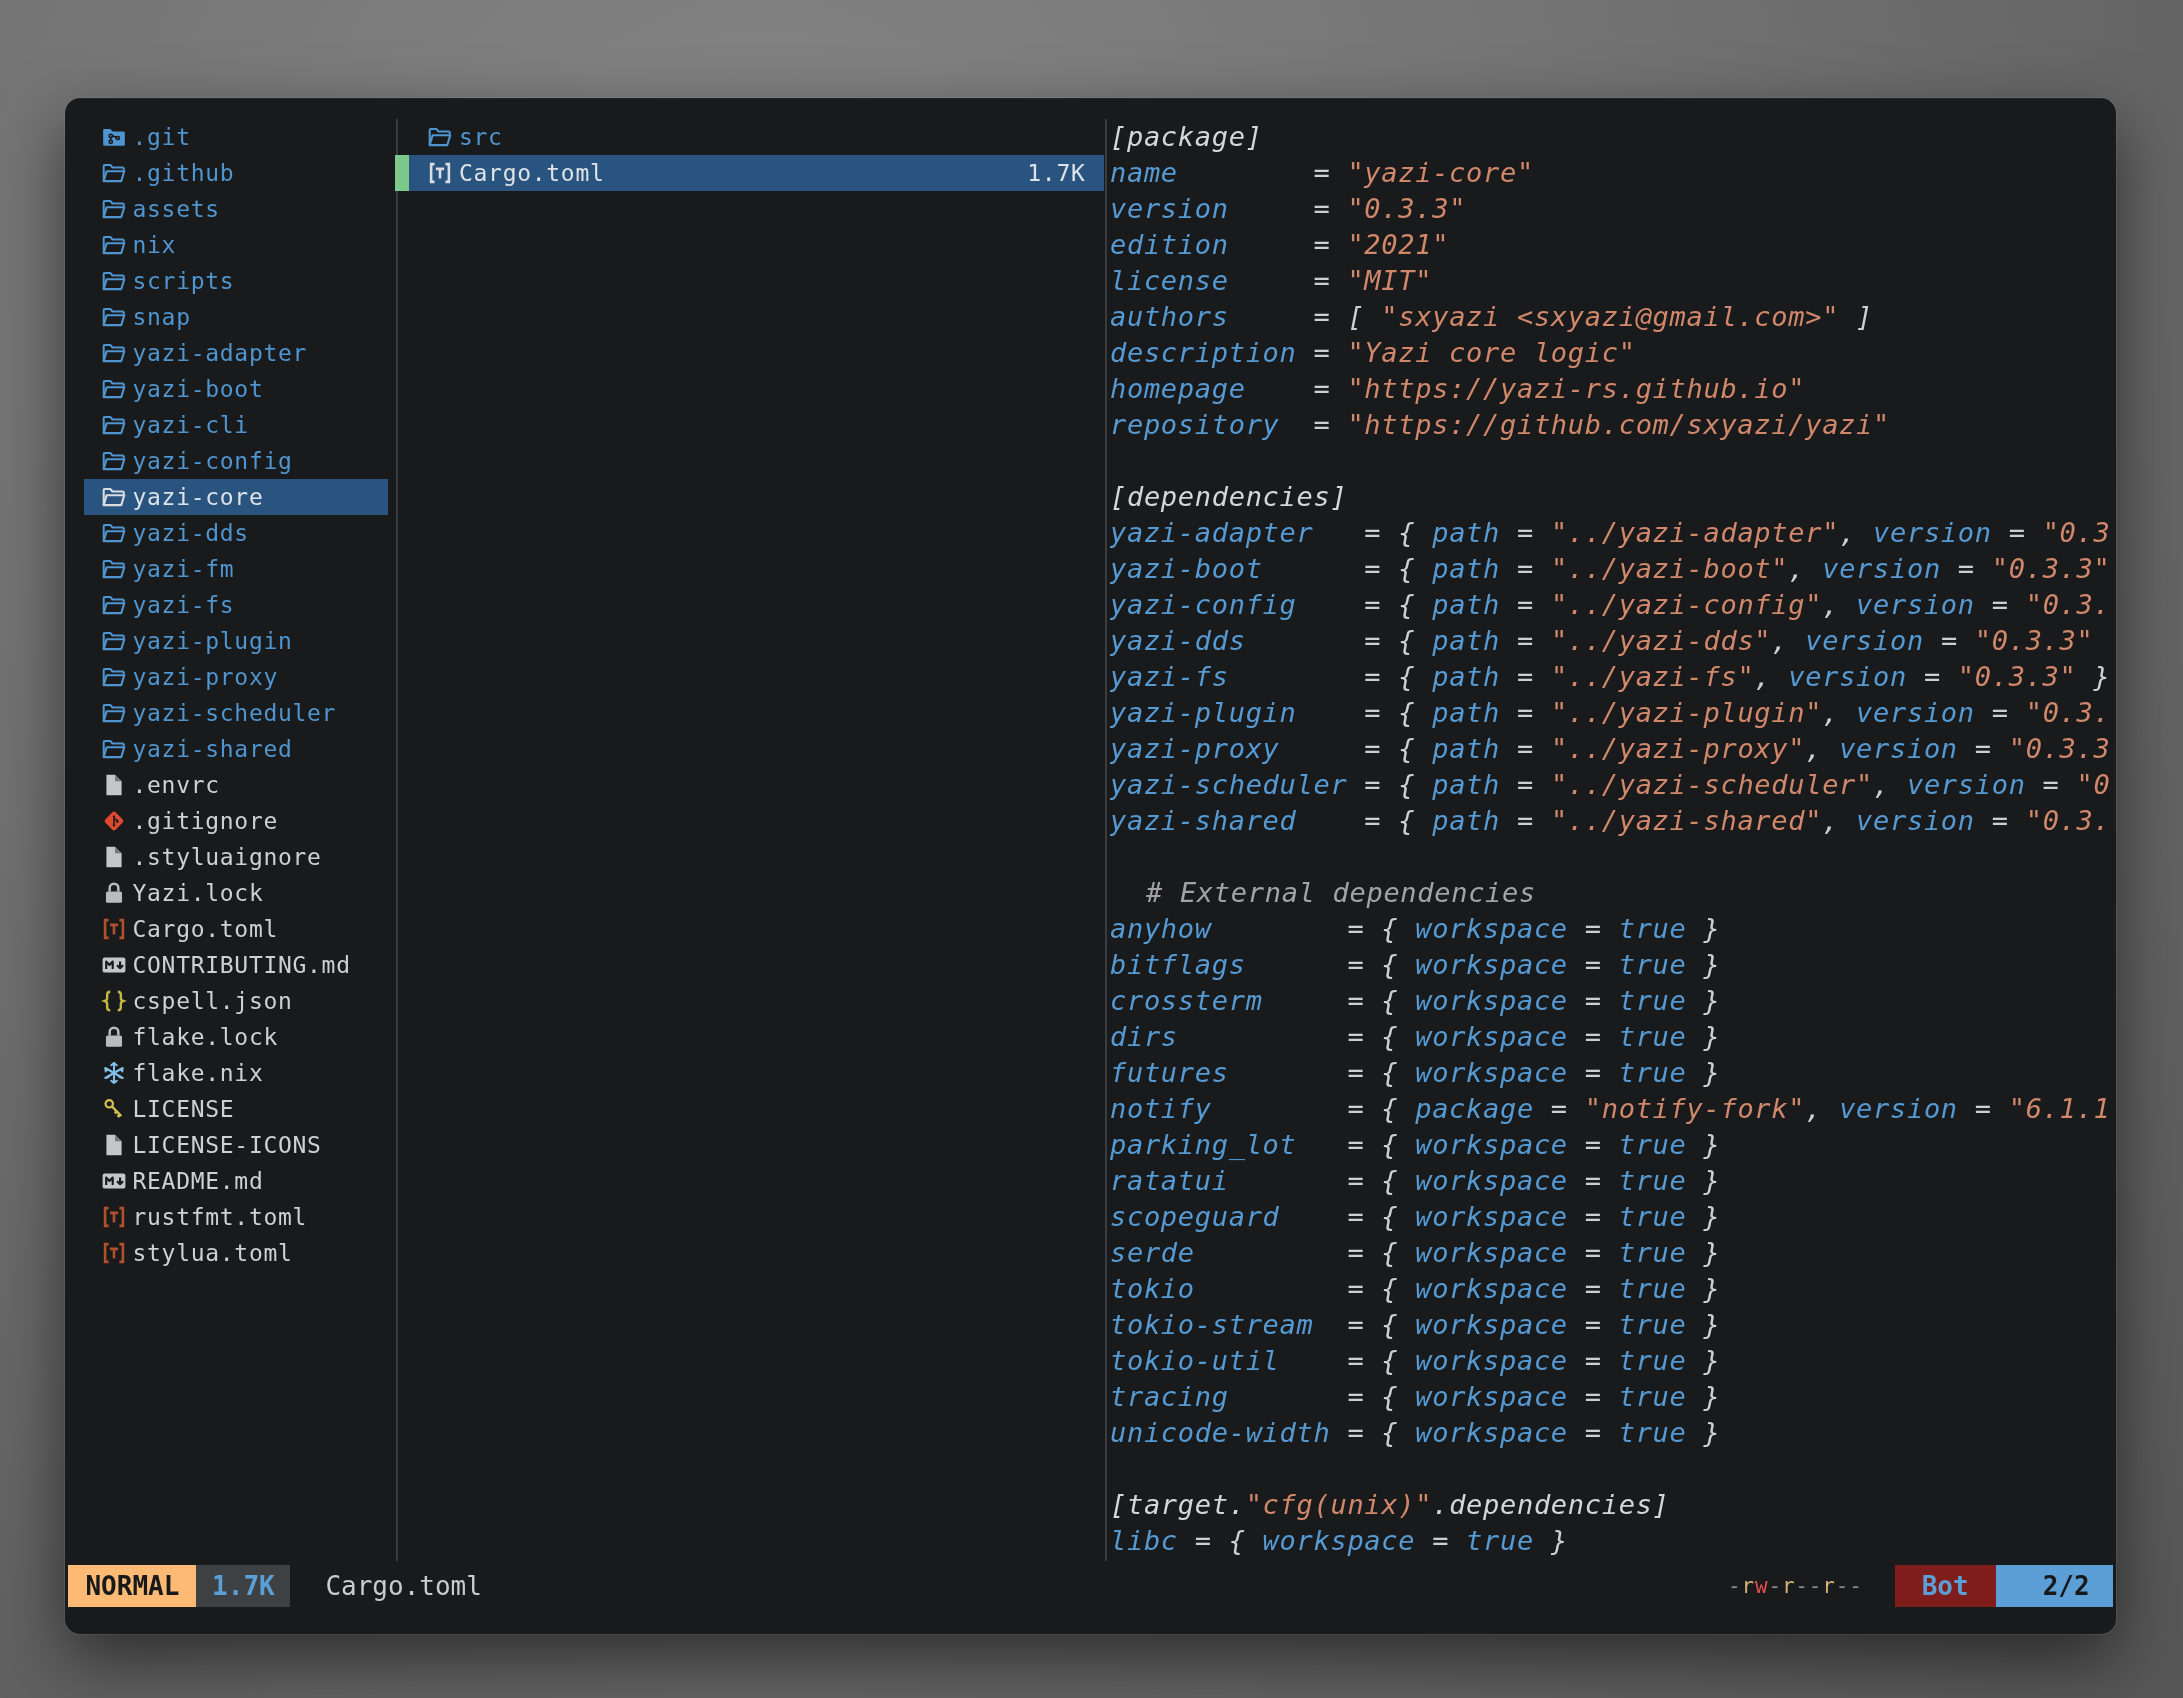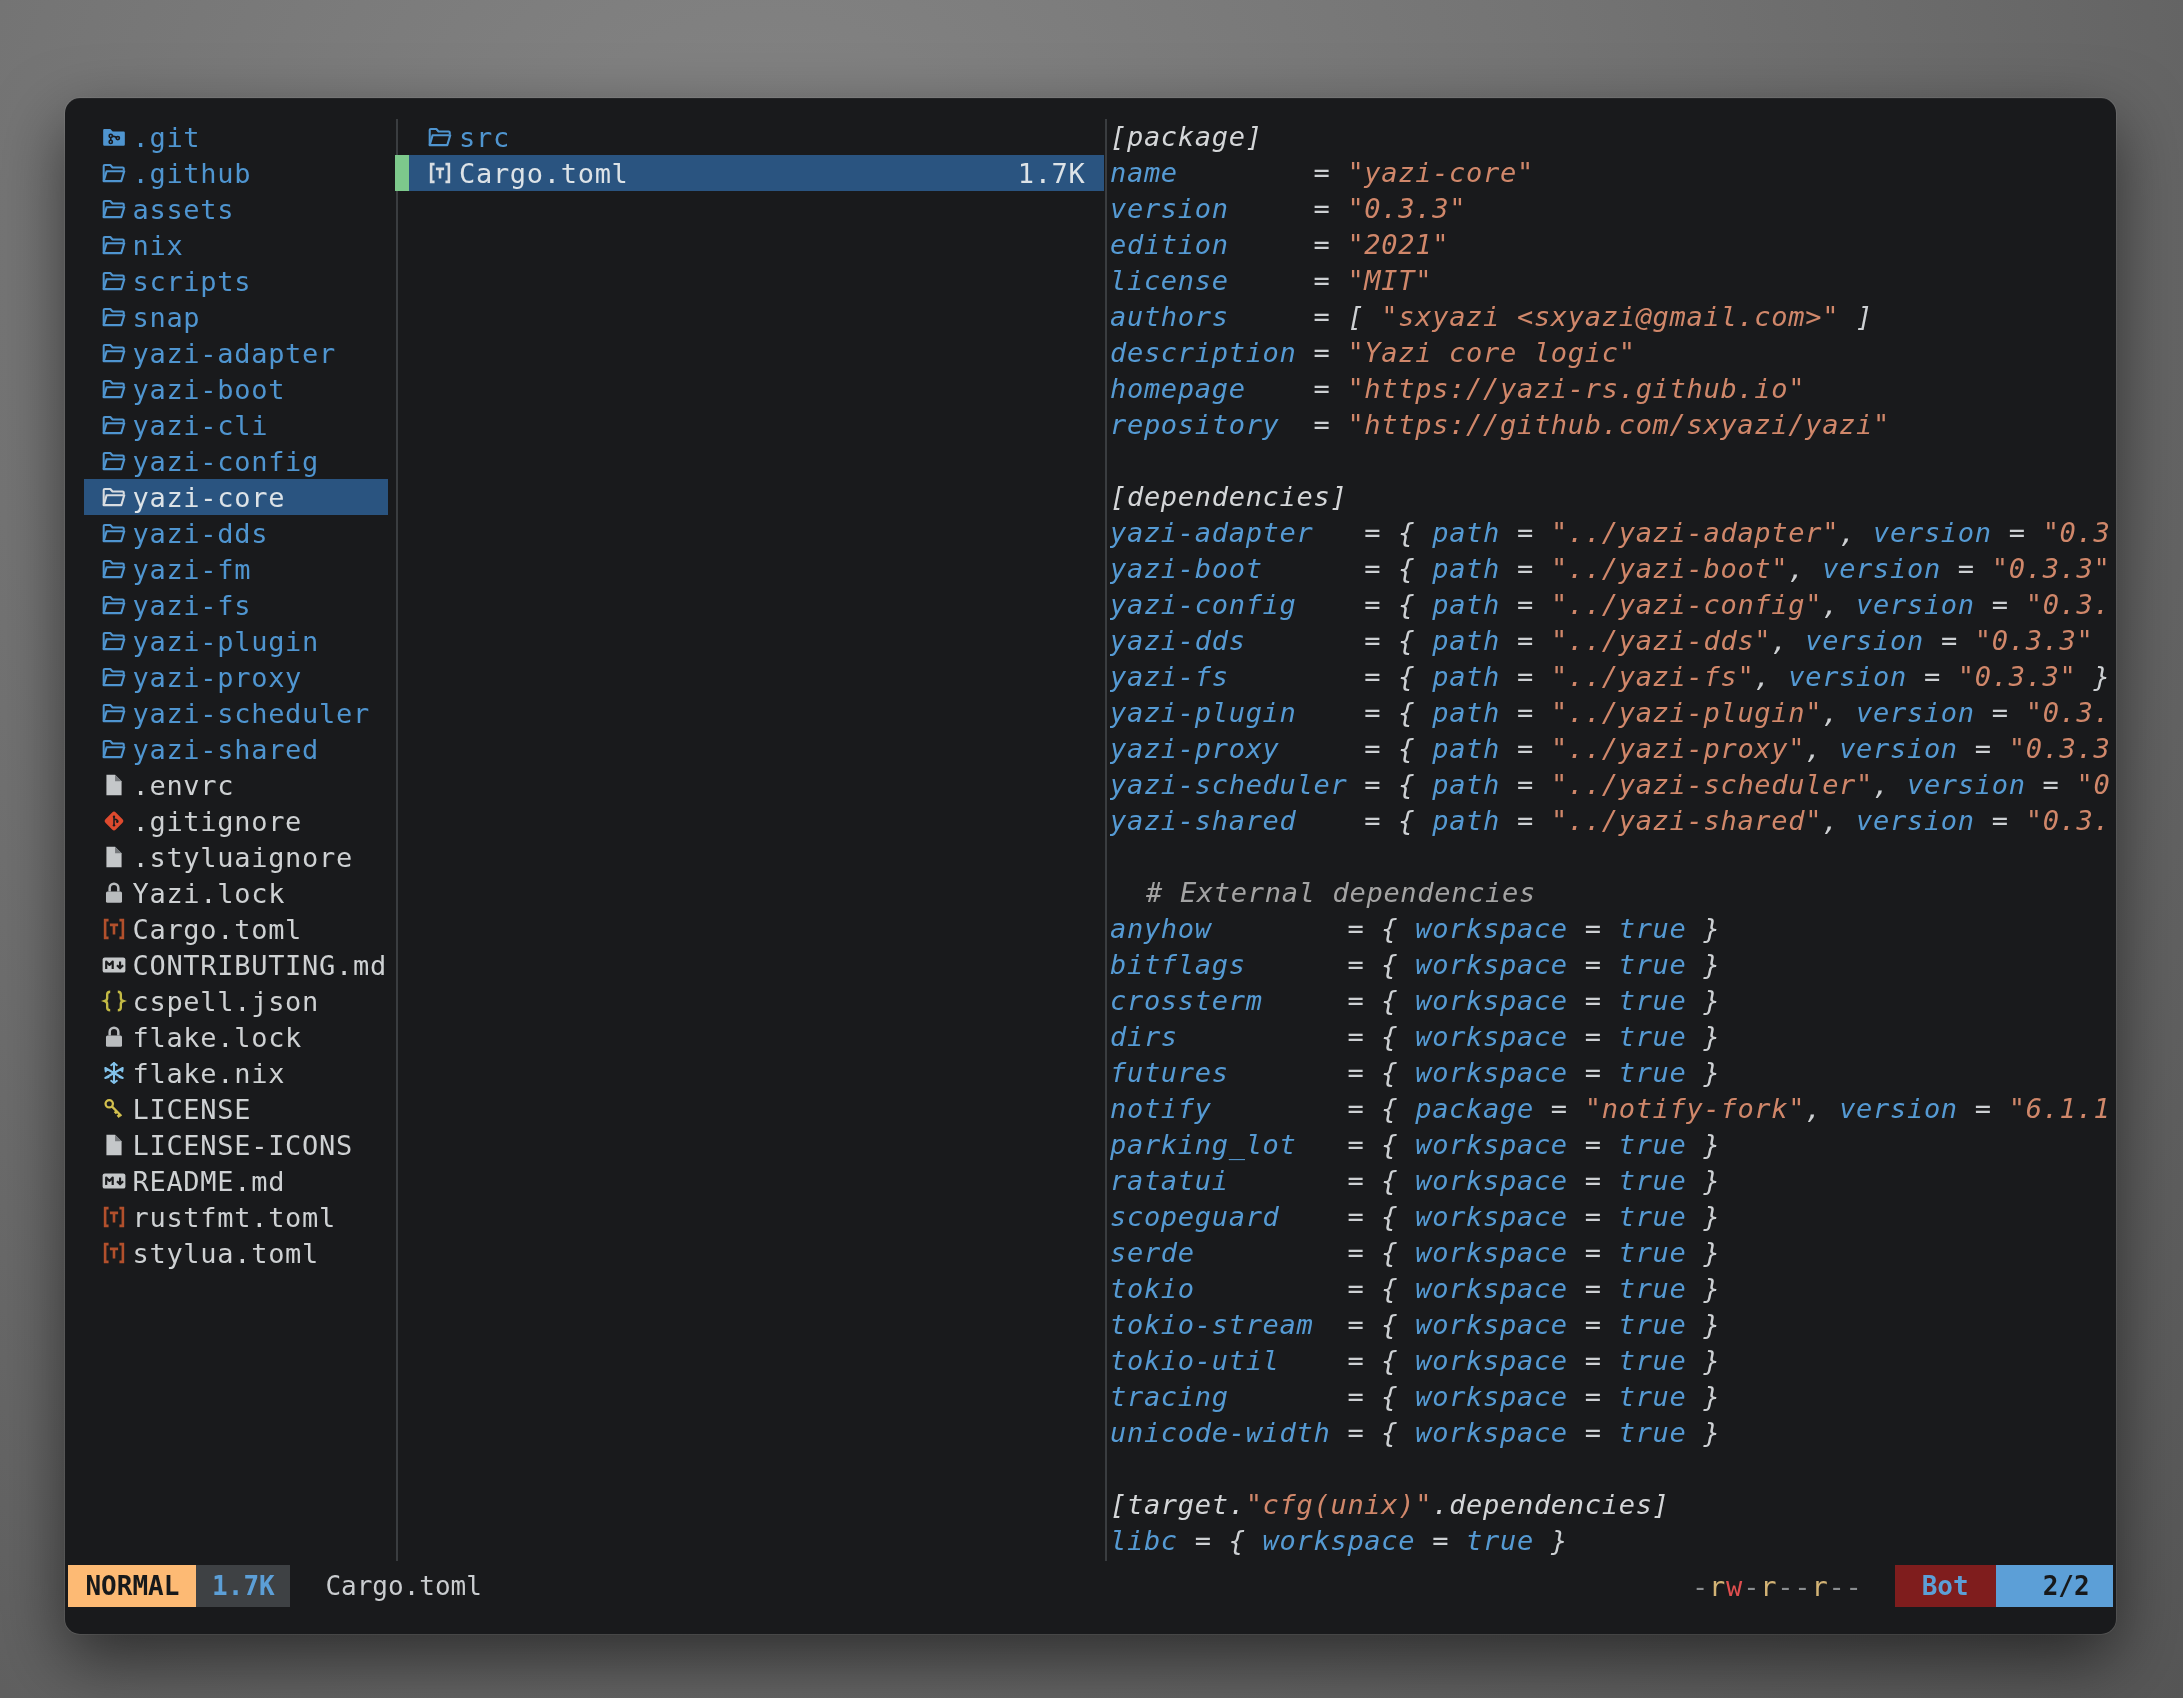--- a/index.html
+++ b/index.html
@@ -21,21 +21,21 @@
   }
   .sep-1 { left:331px; }
   .sep-2 { left:1040px; }
 
   
   .pane { position:absolute; top:21px; }
   .pane-parent { left:18.5px; width:304px; }
   .pane-current { left:330px; width:709px;text-align:right; }
   .row {
     height:36px; display:flex; align-items:center;
-    font-size:27px; letter-spacing:0.7px; white-space:pre;
+    font-size:23px; letter-spacing:0.7px; white-space:pre;
     padding-left:17px; position:relative;
   }
   .pane-current .row { padding-left:32px; }
   .row.selected { background:#2a5480; }
   .icon { width:32px; min-width:32px; display:inline-flex; align-items:center; }
   .icon svg { width:26px; height:26px; }
   .t-dir { color:#4f95d0; }
   .t-file { color:#ced1d3; }
   .row.selected .label { color:#dde3e7; }
   .row.selected .icon { color:#d9dde1 !important; }
@@ -69,21 +69,21 @@
   
   .statusbar {
     position:absolute; left:3.4px; right:3.4px; top:1467px; height:42px;
     display:flex; align-items:center; font-size:26px;
   }
   .chip { height:42px; display:flex; align-items:center; justify-content:center; font-weight:bold; }
   .chip-mode { width:128px; background:#fdba74; color:#17191b; }
   .chip-size { width:94px; background:#3e4144; color:#5c9fd7; }
   .status-filename { margin-left:35px; color:#c9cccf; }
   .status-right { margin-left:auto; display:flex; align-items:center; }
-  .perms { font-size:27px; letter-spacing:0.8px; margin-right:32px; white-space:pre; }
+  .perms { font-size:21px; letter-spacing:0.8px; margin-right:32px; white-space:pre; }
   .pc-dim { color:#8a8d90; }
   .pc-amber { color:#d3b375; }
   .pc-red { color:#e04f4f; }
   .chip-pos { width:101px; background:#7f1d1d; color:#5c9fd7; }
   .chip-count { width:117px; background:#5c9fd7; color:#17191b;padding-left:24px; }
 </style>
 </head>
 <body>
 
 <div class="window">

